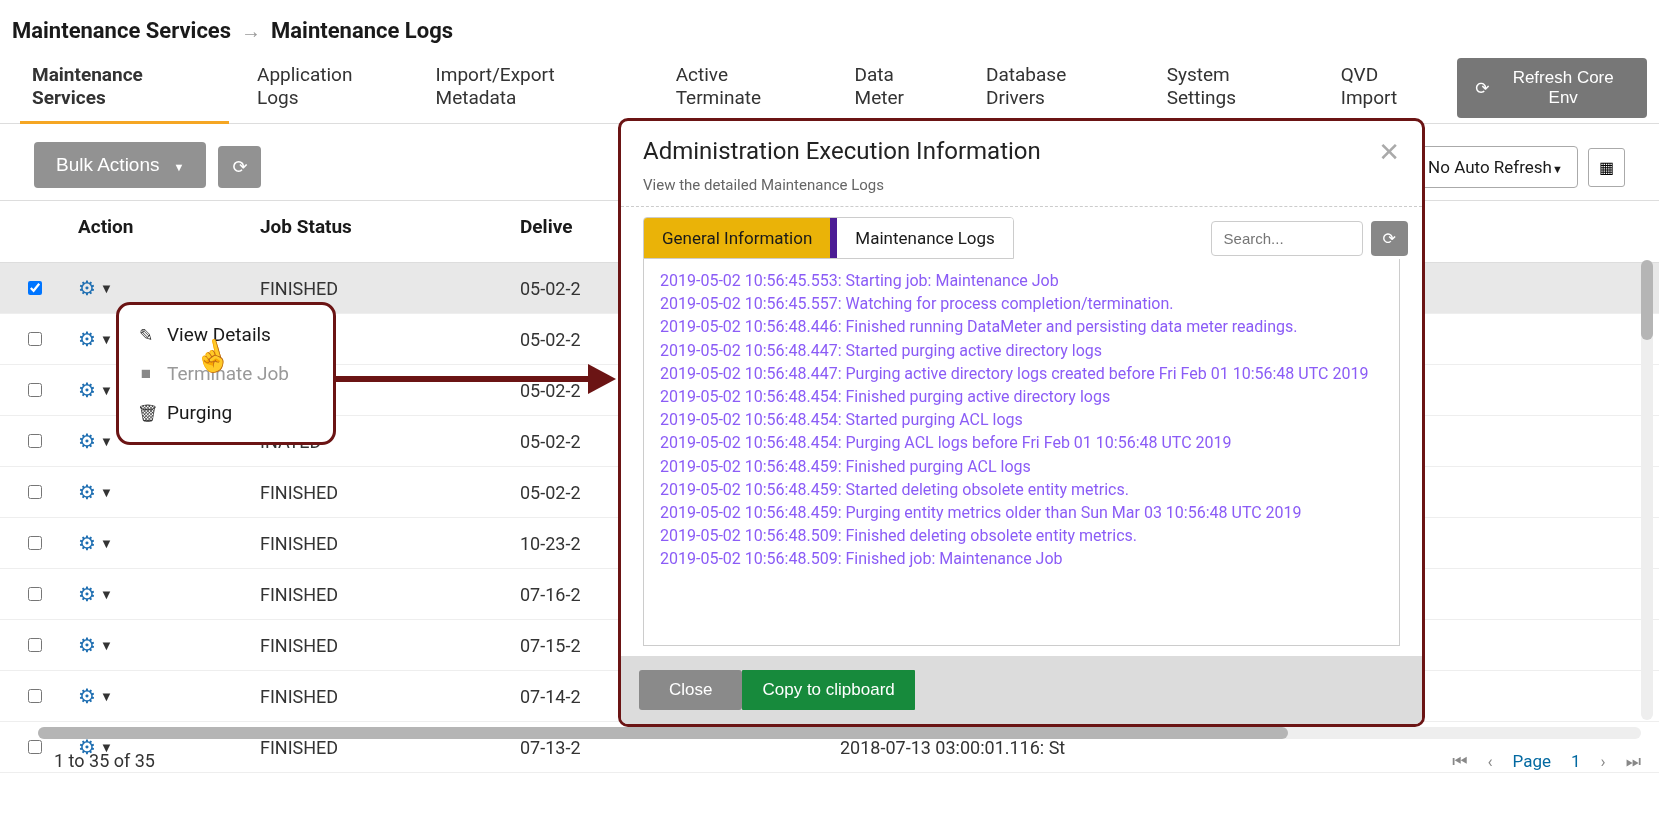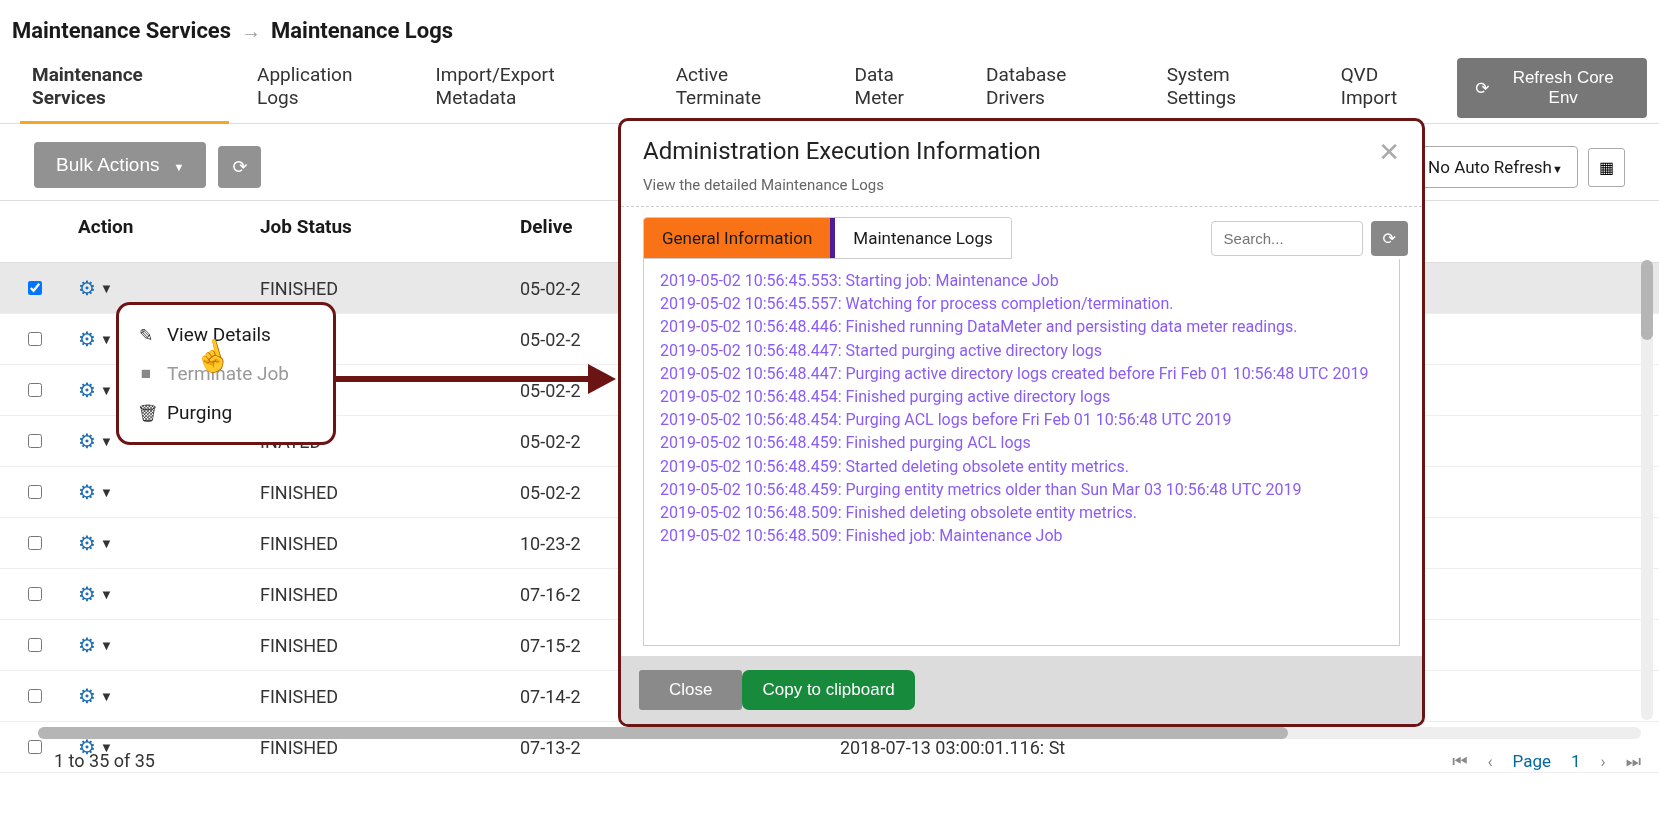--- a/index.html
+++ b/index.html
@@ -55,30 +55,30 @@
   .connector .head { position:absolute; right:0; top:0; width:0; height:0; border-top:15px solid transparent; border-bottom:15px solid transparent; border-left:28px solid #6b1414;}
   
   
   .modal { position: absolute; left: 618px; top: 118px; width: 807px; height: 609px; background: #fff; border: 3px solid #6b1414; border-radius: 10px; z-index: 20; display: flex; flex-direction: column; }
   .modal-header { padding: 16px 22px 8px 22px; display:flex; justify-content:space-between; align-items:flex-start;}
   .modal-title { font-size: 24px; font-weight: 400; color: #222; }
   .modal-sub { font-size: 15px; color: #666; padding: 0 22px 12px 22px; border-bottom: 1px dashed #ccc; margin-bottom:10px;}
   .modal-close { font-size: 26px; color: #aaa; cursor: pointer; background:none; border:none;}
   .modal-tabs-row { display: flex; align-items: center; padding: 0 14px 0 22px; gap:8px;}
   .modal-tabs { display: flex; border: 1px solid #ccc; border-radius: 4px 4px 0 0; overflow:hidden;}
-  .modal-tab { padding: 10px 18px; font-size: 17px; background: #f97316; border-right: 5px solid #4c1d95; cursor: pointer; }
+  .modal-tab { padding: 10px 18px; font-size: 17px; background: #eab308; border-right: 7px solid #4c1d95; cursor: pointer; }
   .modal-tab:last-child { border-right: none; }
   .modal-tab.active { background: #fff; font-weight: 400; }
   .modal-search { margin-left: auto; border: 1px solid #ccc; border-radius: 4px; padding: 8px 12px; font-size: 15px; width: 152px; color: #888;}
   .modal-refresh { background: #888; color:#fff; border:none; padding:8px 12px; border-radius:4px; cursor:pointer; font-size:16px;}
   .modal-body { margin: 0 22px 10px 22px; border: 1px solid #ccc; border-top: none; flex:1; overflow:auto; padding: 10px 16px; }
   .log-line { font-size: 16px; color: #8b5cf6; line-height: 1.45; }
   .modal-footer { background: #dcdcdc; border-radius: 0 0 7px 7px; padding: 14px 18px; display: flex; justify-content: flex-start; }
   .btn-close { background: #8a8a8a; color: #fff; border: none; padding: 10px 30px; font-size: 17px; border-radius: 3px; cursor: pointer; }
-  .btn-copy { background: #178a3c; color: #fff; border: none; padding: 10px 20px; font-size: 17px; border-radius: 7px; cursor: pointer; }
+  .btn-copy { background: #178a3c; color: #fff; border: none; padding: 10px 20px; font-size: 17px; border-radius: 1px; cursor: pointer; }
   
   
   .hscroll { position:absolute; left:38px; right:18px; top:727px; height:12px; background:#eee; border-radius:6px;}
   .hscroll .thumb { position:absolute; left:0; width:78%; top:0; bottom:0; background:#b5b5b5; border-radius:6px;}
   .vscroll { position:absolute; right:6px; top:260px; width:12px; height:460px; background:#eee; border-radius:6px;}
   .vscroll .thumb { position:absolute; top:0; height:80px; left:0; right:0; background:#b5b5b5; border-radius:6px;}
   .footer { position:absolute; left:54px; right:18px; top:750px; display:flex; justify-content:space-between; align-items:center; font-size:18px; color:#333; }
   .pager { display:flex; align-items:center; gap:20px; color:#888;}
   .pager .label { color:#0369a1; }
   .pager span { cursor:pointer; font-size:17px;}
@@ -256,20 +256,21 @@
     <input class="modal-search" placeholder="Search..." style="">
     <button class="modal-refresh refresh-icon"></button>
   </div>
   <div class="modal-body" id="modal-body">
       <div class="log-line">2019-05-02 10:56:45.553: Starting job: Maintenance Job</div>
       <div class="log-line">2019-05-02 10:56:45.557: Watching for process completion/termination.</div>
       <div class="log-line">2019-05-02 10:56:48.446: Finished running DataMeter and persisting data meter readings.</div>
       <div class="log-line">2019-05-02 10:56:48.447: Started purging active directory logs</div>
       <div class="log-line">2019-05-02 10:56:48.447: Purging active directory logs created before Fri Feb 01 10:56:48 UTC 2019</div>
       <div class="log-line">2019-05-02 10:56:48.454: Finished purging active directory logs</div>
+      <div class="log-line">2019-05-02 10:56:48.454: Started purging ACL logs</div>
       <div class="log-line">2019-05-02 10:56:48.454: Purging ACL logs before Fri Feb 01 10:56:48 UTC 2019</div>
       <div class="log-line">2019-05-02 10:56:48.459: Finished purging ACL logs</div>
       <div class="log-line">2019-05-02 10:56:48.459: Started deleting obsolete entity metrics.</div>
       <div class="log-line">2019-05-02 10:56:48.459: Purging entity metrics older than Sun Mar 03 10:56:48 UTC 2019</div>
       <div class="log-line">2019-05-02 10:56:48.509: Finished deleting obsolete entity metrics.</div>
       <div class="log-line">2019-05-02 10:56:48.509: Finished job: Maintenance Job</div>
     </div>
   <div class="modal-footer">
     <button class="btn-close">Close</button>
     <button class="btn-copy">Copy to clipboard</button>

